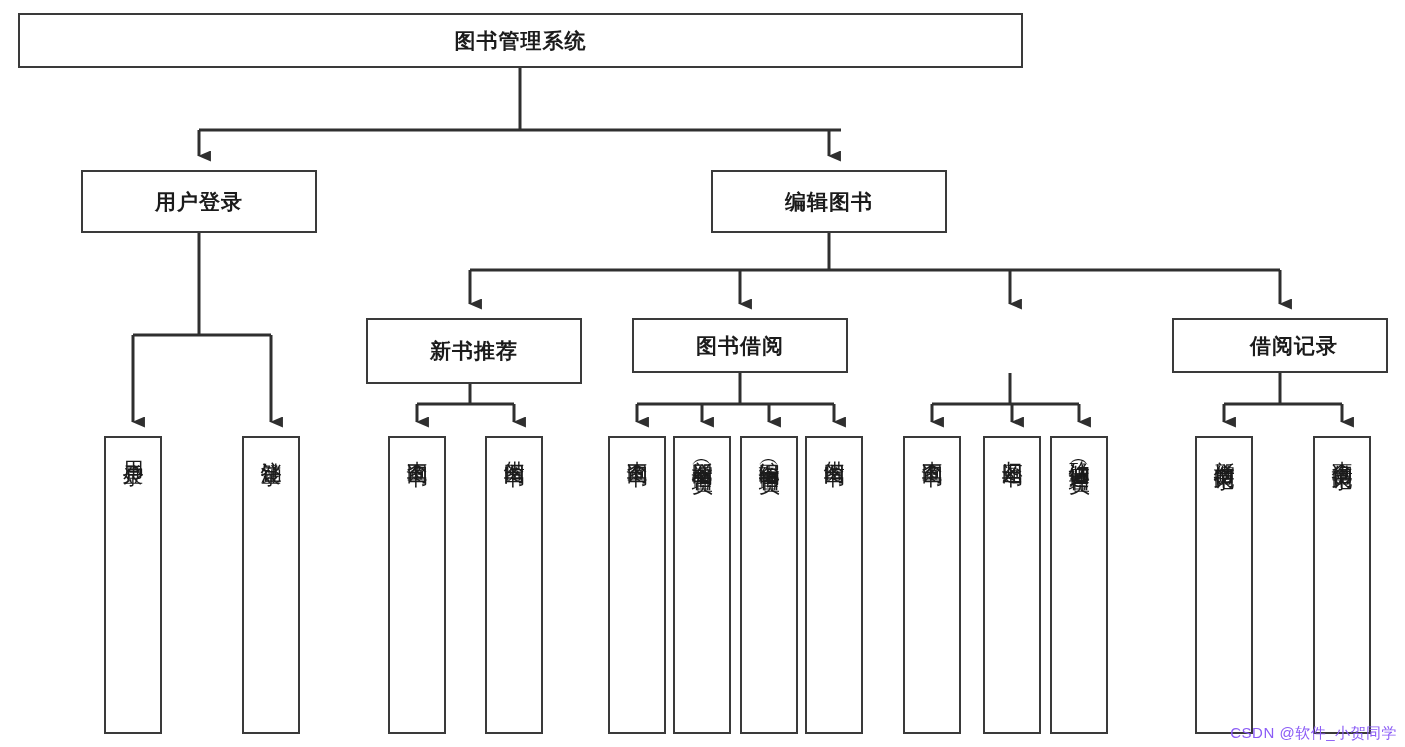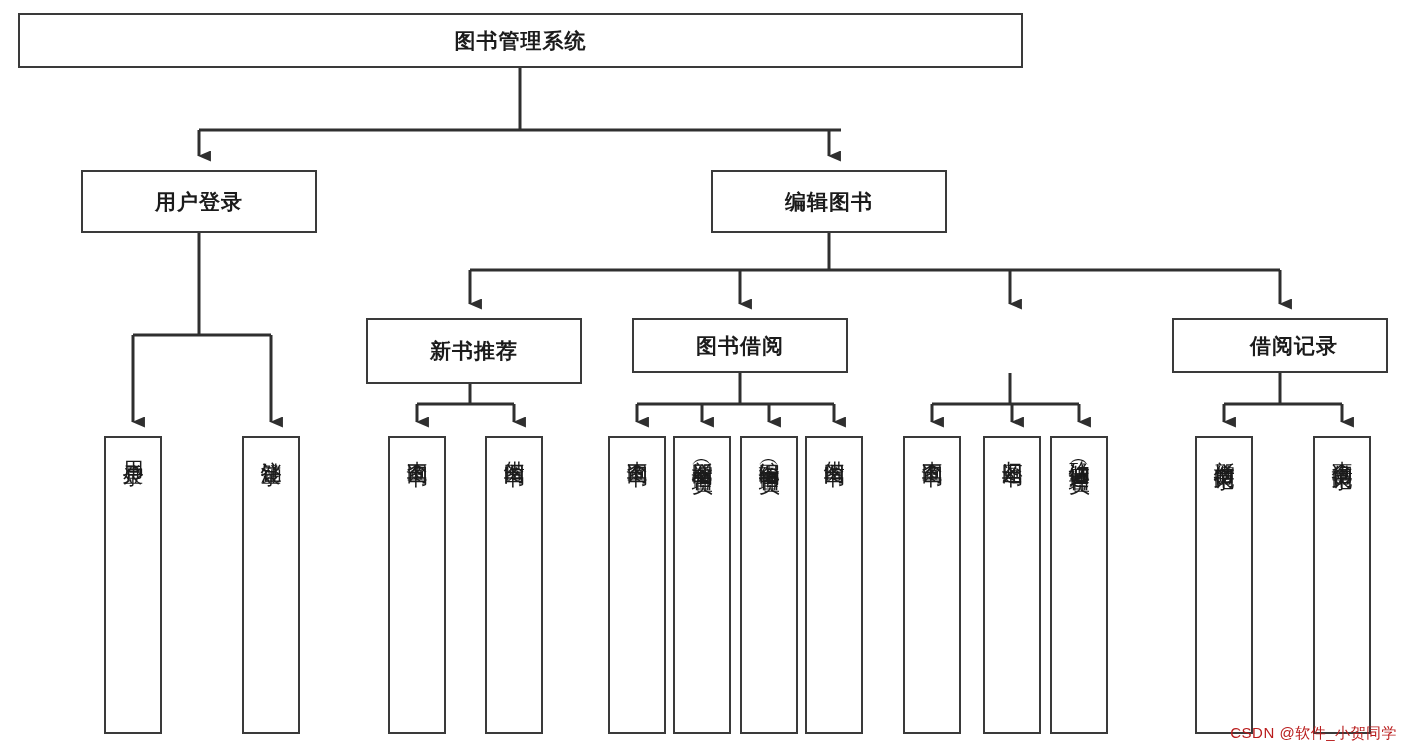--- a/index.html
+++ b/index.html
@@ -54,21 +54,21 @@
     align-items: center;
   }
   .node .lbl {
     display: block;
   }
   .watermark {
     position: absolute;
     right: 8px;
     bottom: 4px;
     font-size: 15px;
-    color: #b91c1c;
+    color: #8b5cf6;
     white-space: nowrap;
     letter-spacing: 0.5px;
   }
 </style>
 </head>
 <body>
 
 <div id="canvas">
 
   <svg class="wires" viewBox="0 0 1405 747" xmlns="http://www.w3.org/2000/svg">

